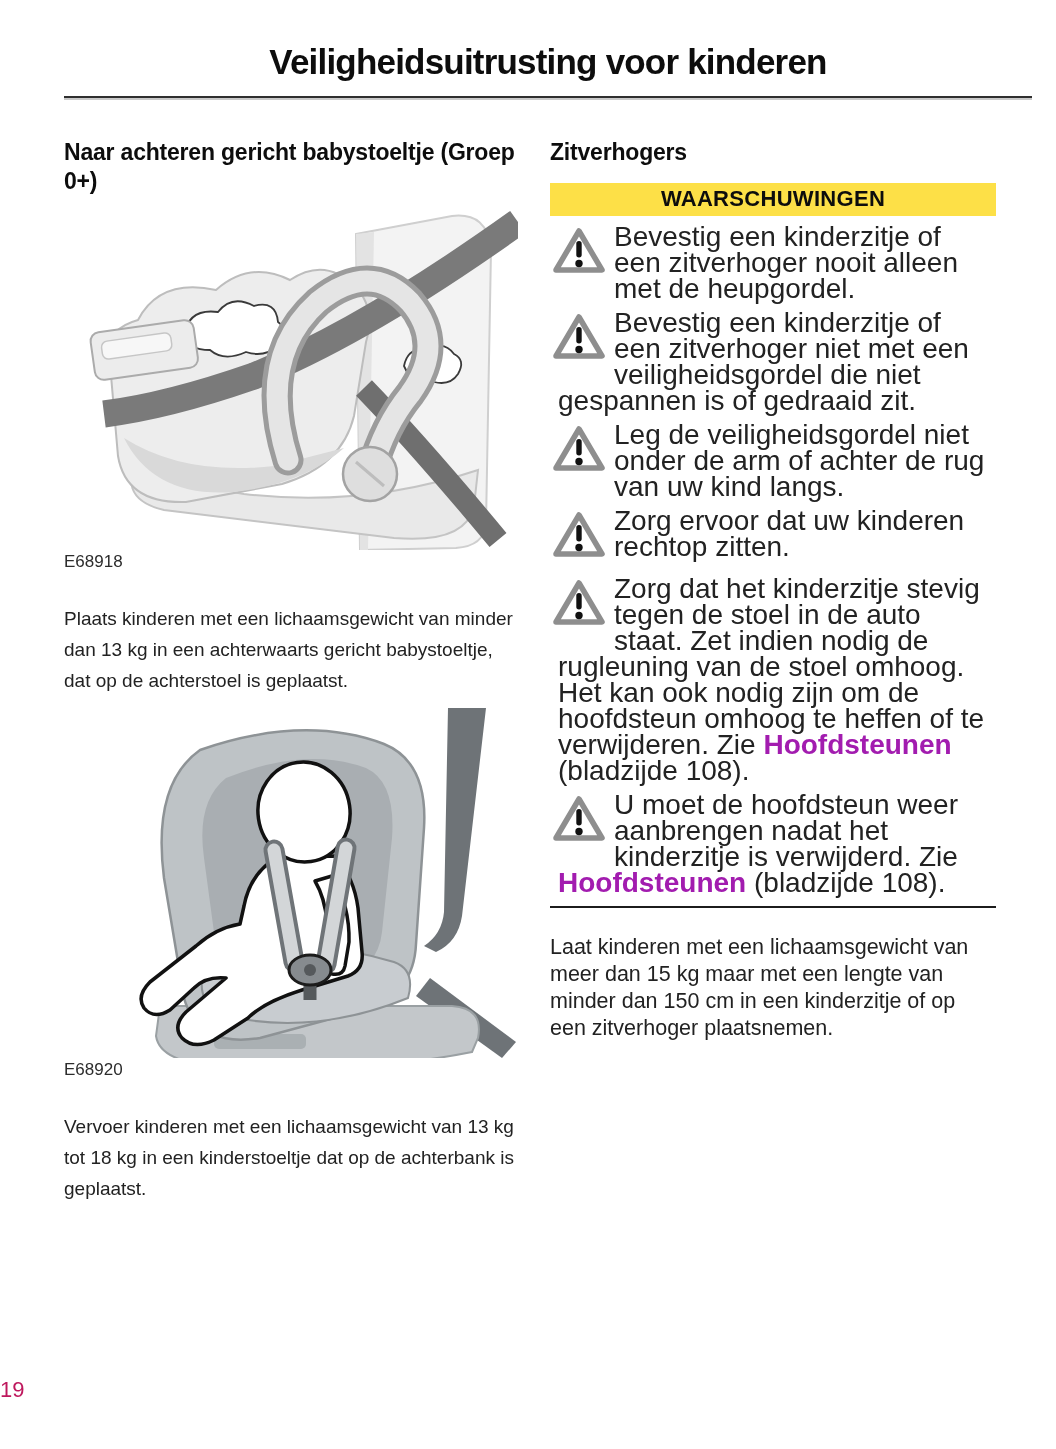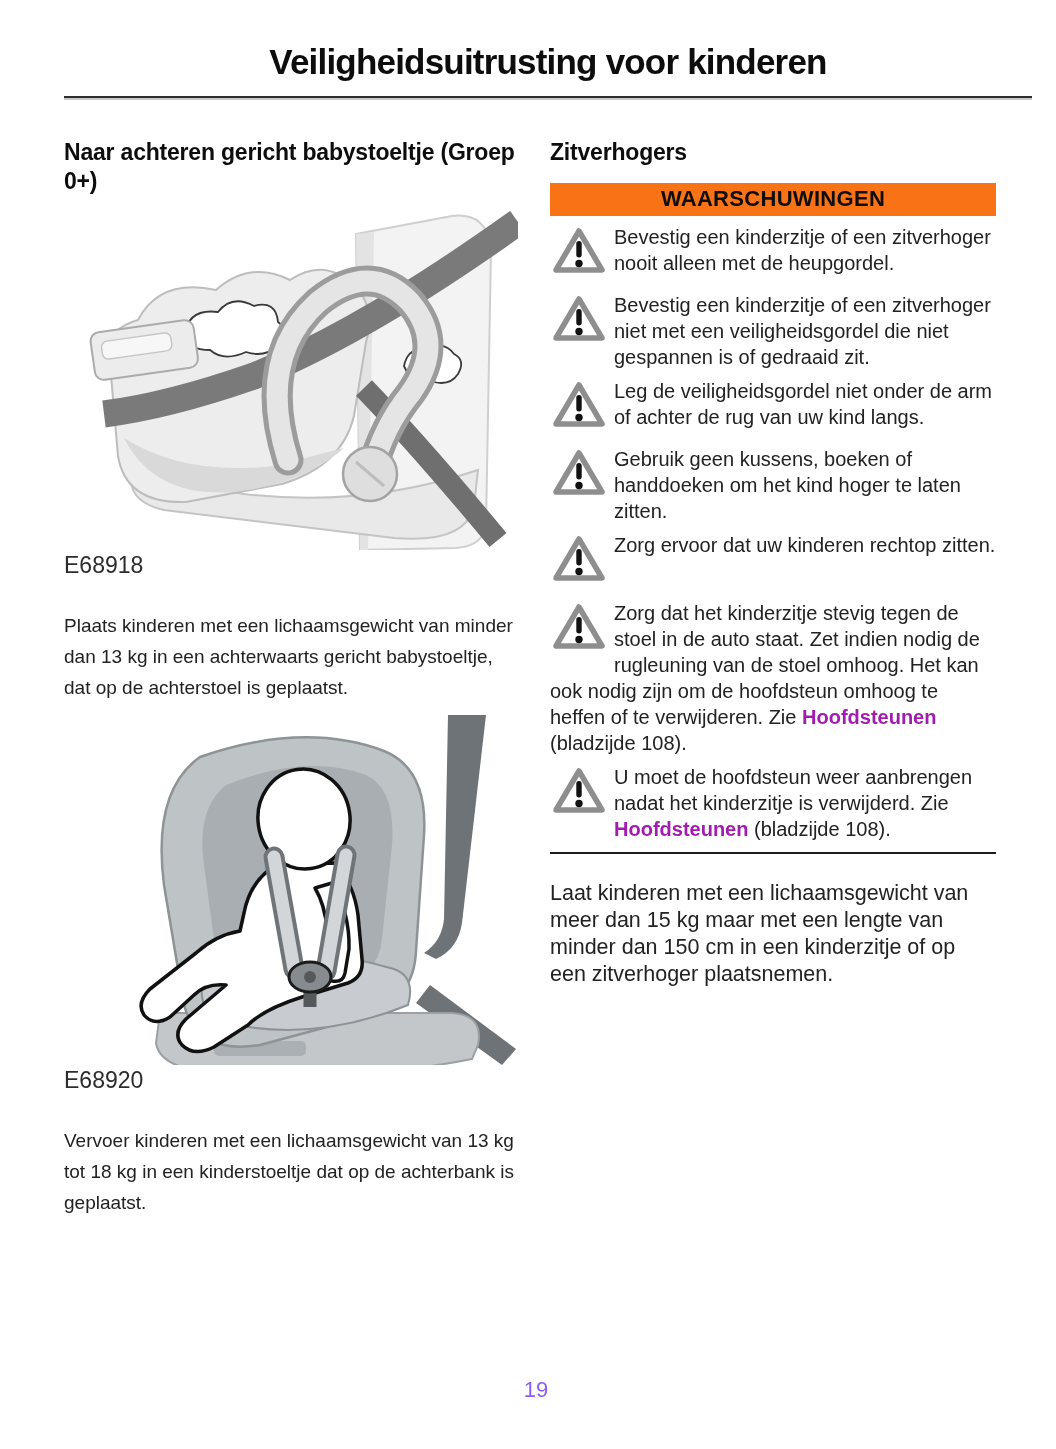--- a/index.html
+++ b/index.html
@@ -11,37 +11,37 @@
   .page{padding:42px 24px 0 64px;position:relative;height:100%;box-sizing:border-box;}
   .doc-title{
     text-align:center;font-size:35px;font-weight:700;color:#0d0d0d;
     letter-spacing:-0.8px;margin:0 0 14px 0;line-height:40px;
   }
   .title-rule{height:0;border-bottom:2px solid #2f2f2f;box-shadow:0 2px 0 #c9c9c9;}
   .columns{display:grid;grid-template-columns:454px 446px;column-gap:32px;margin-top:40px;}
   h2.sec{font-size:23px;font-weight:700;color:#0d0d0d;margin:0;line-height:29px;letter-spacing:-0.2px;}
   .fig{margin-top:12px;}
   .fig svg{display:block;}
-  .fig-label{font-size:23px;color:#2c2c2c;margin-top:2px;}
+  .fig-label{font-size:17px;color:#2c2c2c;margin-top:2px;}
   p.body{font-size:19px;line-height:31px;margin:31px 0 0 0;color:#222;}
   .h2-gap{margin-top:16px;}
   
   .warnbox{margin-top:16px;border-bottom:2px solid #1c1c1c;padding-bottom:2px;}
   .warnbox::after{content:"";display:block;clear:both;}
   .warn-header{
-    background:#f97316;text-align:center;font-weight:700;font-size:22px;
+    background:#fde047;text-align:center;font-weight:700;font-size:22px;
     color:#0d0d0d;padding:3px 0 4px 0;margin-bottom:8px;letter-spacing:0.3px;
   }
   .warning{clear:both;margin-bottom:8px;}
   .warn-icon{float:left;width:54px;height:48px;margin:3px 8px 17px 2px;}
   .warn-icon svg{display:block;width:54px;height:48px;}
-  .warn-text{margin:0;font-size:20px;line-height:26px;color:#222;}
+  .warn-text{margin:8px;font-size:28px;line-height:26px;color:#222;}
   .warn-text strong{font-weight:700;color:#a21caf;}
   p.closing{font-size:21.5px;line-height:27px;margin:26px 0 0 0;color:#222;}
-  .page-num{position:absolute;left:16px;right:0;bottom:46px;text-align:center;font-size:22px;color:#8b5cf6;}
+  .page-num{position:absolute;left:0;right:0;bottom:46px;text-align:left;font-size:22px;color:#be185d;}
 </style>
 </head>
 <body>
 
 <div class="page">
 
   <h1 class="doc-title">Veiligheidsuitrusting voor kinderen</h1>
   <div class="title-rule"></div>
 
   <div class="columns">
@@ -153,30 +153,20 @@
           <span class="warn-icon">
             <svg viewBox="0 0 54 48">
                 <path d="M27 4 L50 43 L4 43 Z" fill="#ffffff" stroke="#8e8e8e" stroke-width="5.5" stroke-linejoin="round"></path>
                 <rect x="24.3" y="14" width="5.4" height="16.5" rx="2.7" fill="#111111"></rect>
                 <circle cx="27" cy="36.5" r="3.7" fill="#111111"></circle>
               </svg>
           </span>
           <p class="warn-text"><span>Leg de veiligheidsgordel niet onder de arm of achter de rug van uw kind langs.</span><strong></strong><span></span></p>
         </div>
 
-        <div class="warning">
-          <span class="warn-icon">
-            <svg viewBox="0 0 54 48">
-                <path d="M27 4 L50 43 L4 43 Z" fill="#ffffff" stroke="#8e8e8e" stroke-width="5.5" stroke-linejoin="round"></path>
-                <rect x="24.3" y="14" width="5.4" height="16.5" rx="2.7" fill="#111111"></rect>
-                <circle cx="27" cy="36.5" r="3.7" fill="#111111"></circle>
-              </svg>
-          </span>
-          <p class="warn-text"><span>Gebruik geen kussens, boeken of handdoeken om het kind hoger te laten zitten.</span><strong></strong><span></span></p>
-        </div>
 
         <div class="warning">
           <span class="warn-icon">
             <svg viewBox="0 0 54 48">
                 <path d="M27 4 L50 43 L4 43 Z" fill="#ffffff" stroke="#8e8e8e" stroke-width="5.5" stroke-linejoin="round"></path>
                 <rect x="24.3" y="14" width="5.4" height="16.5" rx="2.7" fill="#111111"></rect>
                 <circle cx="27" cy="36.5" r="3.7" fill="#111111"></circle>
               </svg>
           </span>
           <p class="warn-text"><span>Zorg ervoor dat uw kinderen rechtop zitten.</span><strong></strong><span></span></p>

